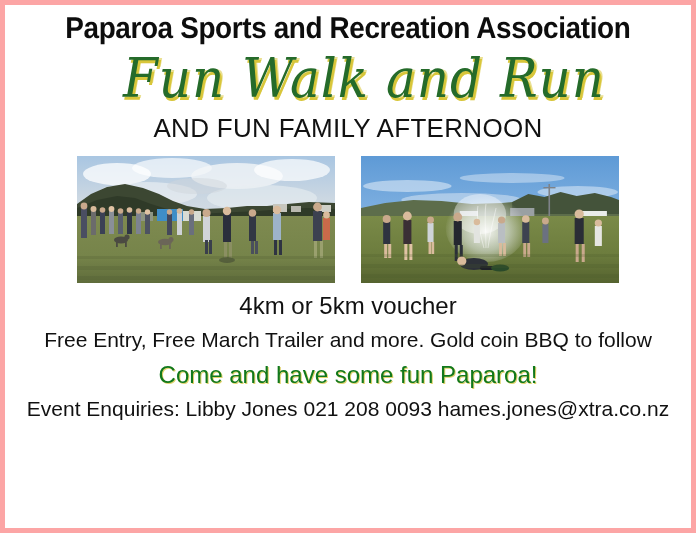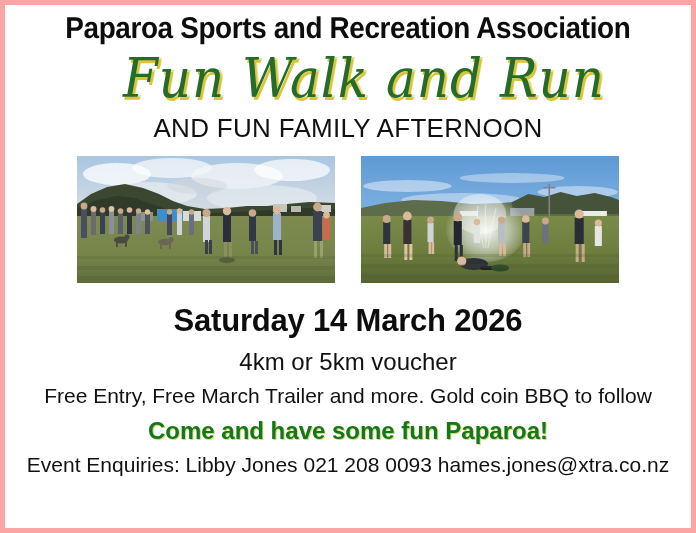--- a/index.html
+++ b/index.html
@@ -119,21 +119,21 @@
   }
   .prize-line, .entry-line {
     margin-top: 8px;
     font-size: 21px;
     color: #111111;
     white-space: nowrap;
   }
   .come-line {
     margin-top: 9px;
     font-size: 24px;
-    font-weight: bold;
+    font-weight: normal;
     color: #11781c;
     white-space: nowrap;
     text-shadow: 1px 1px 0 rgba(214,196,60,0.75);
   }
   .enquiries-line {
     margin-top: 8px;
     font-size: 21px;
     color: #111111;
     white-space: nowrap;
   }
@@ -358,21 +358,20 @@
           <g opacity="0.2" fill="#4a5a2a">
             <rect x="0" y="98" width="256" height="3"></rect>
             <rect x="0" y="108" width="256" height="4"></rect>
             <rect x="0" y="118" width="256" height="4"></rect>
           </g>
         </svg>
       </div>
 
     </div>
 
-    <div class="date-line">Saturday 14 March 2026</div>
 
     <div class="options-line">4km or 5km voucher</div>
 
 
 
     <div class="entry-line">Free Entry, Free March Trailer and more. Gold coin BBQ to follow</div>
 
     <div class="come-line">Come and have some fun Paparoa!</div>
 
     <div class="enquiries-line">Event Enquiries:  Libby Jones 021 208 0093 hames.jones@xtra.co.nz</div>

